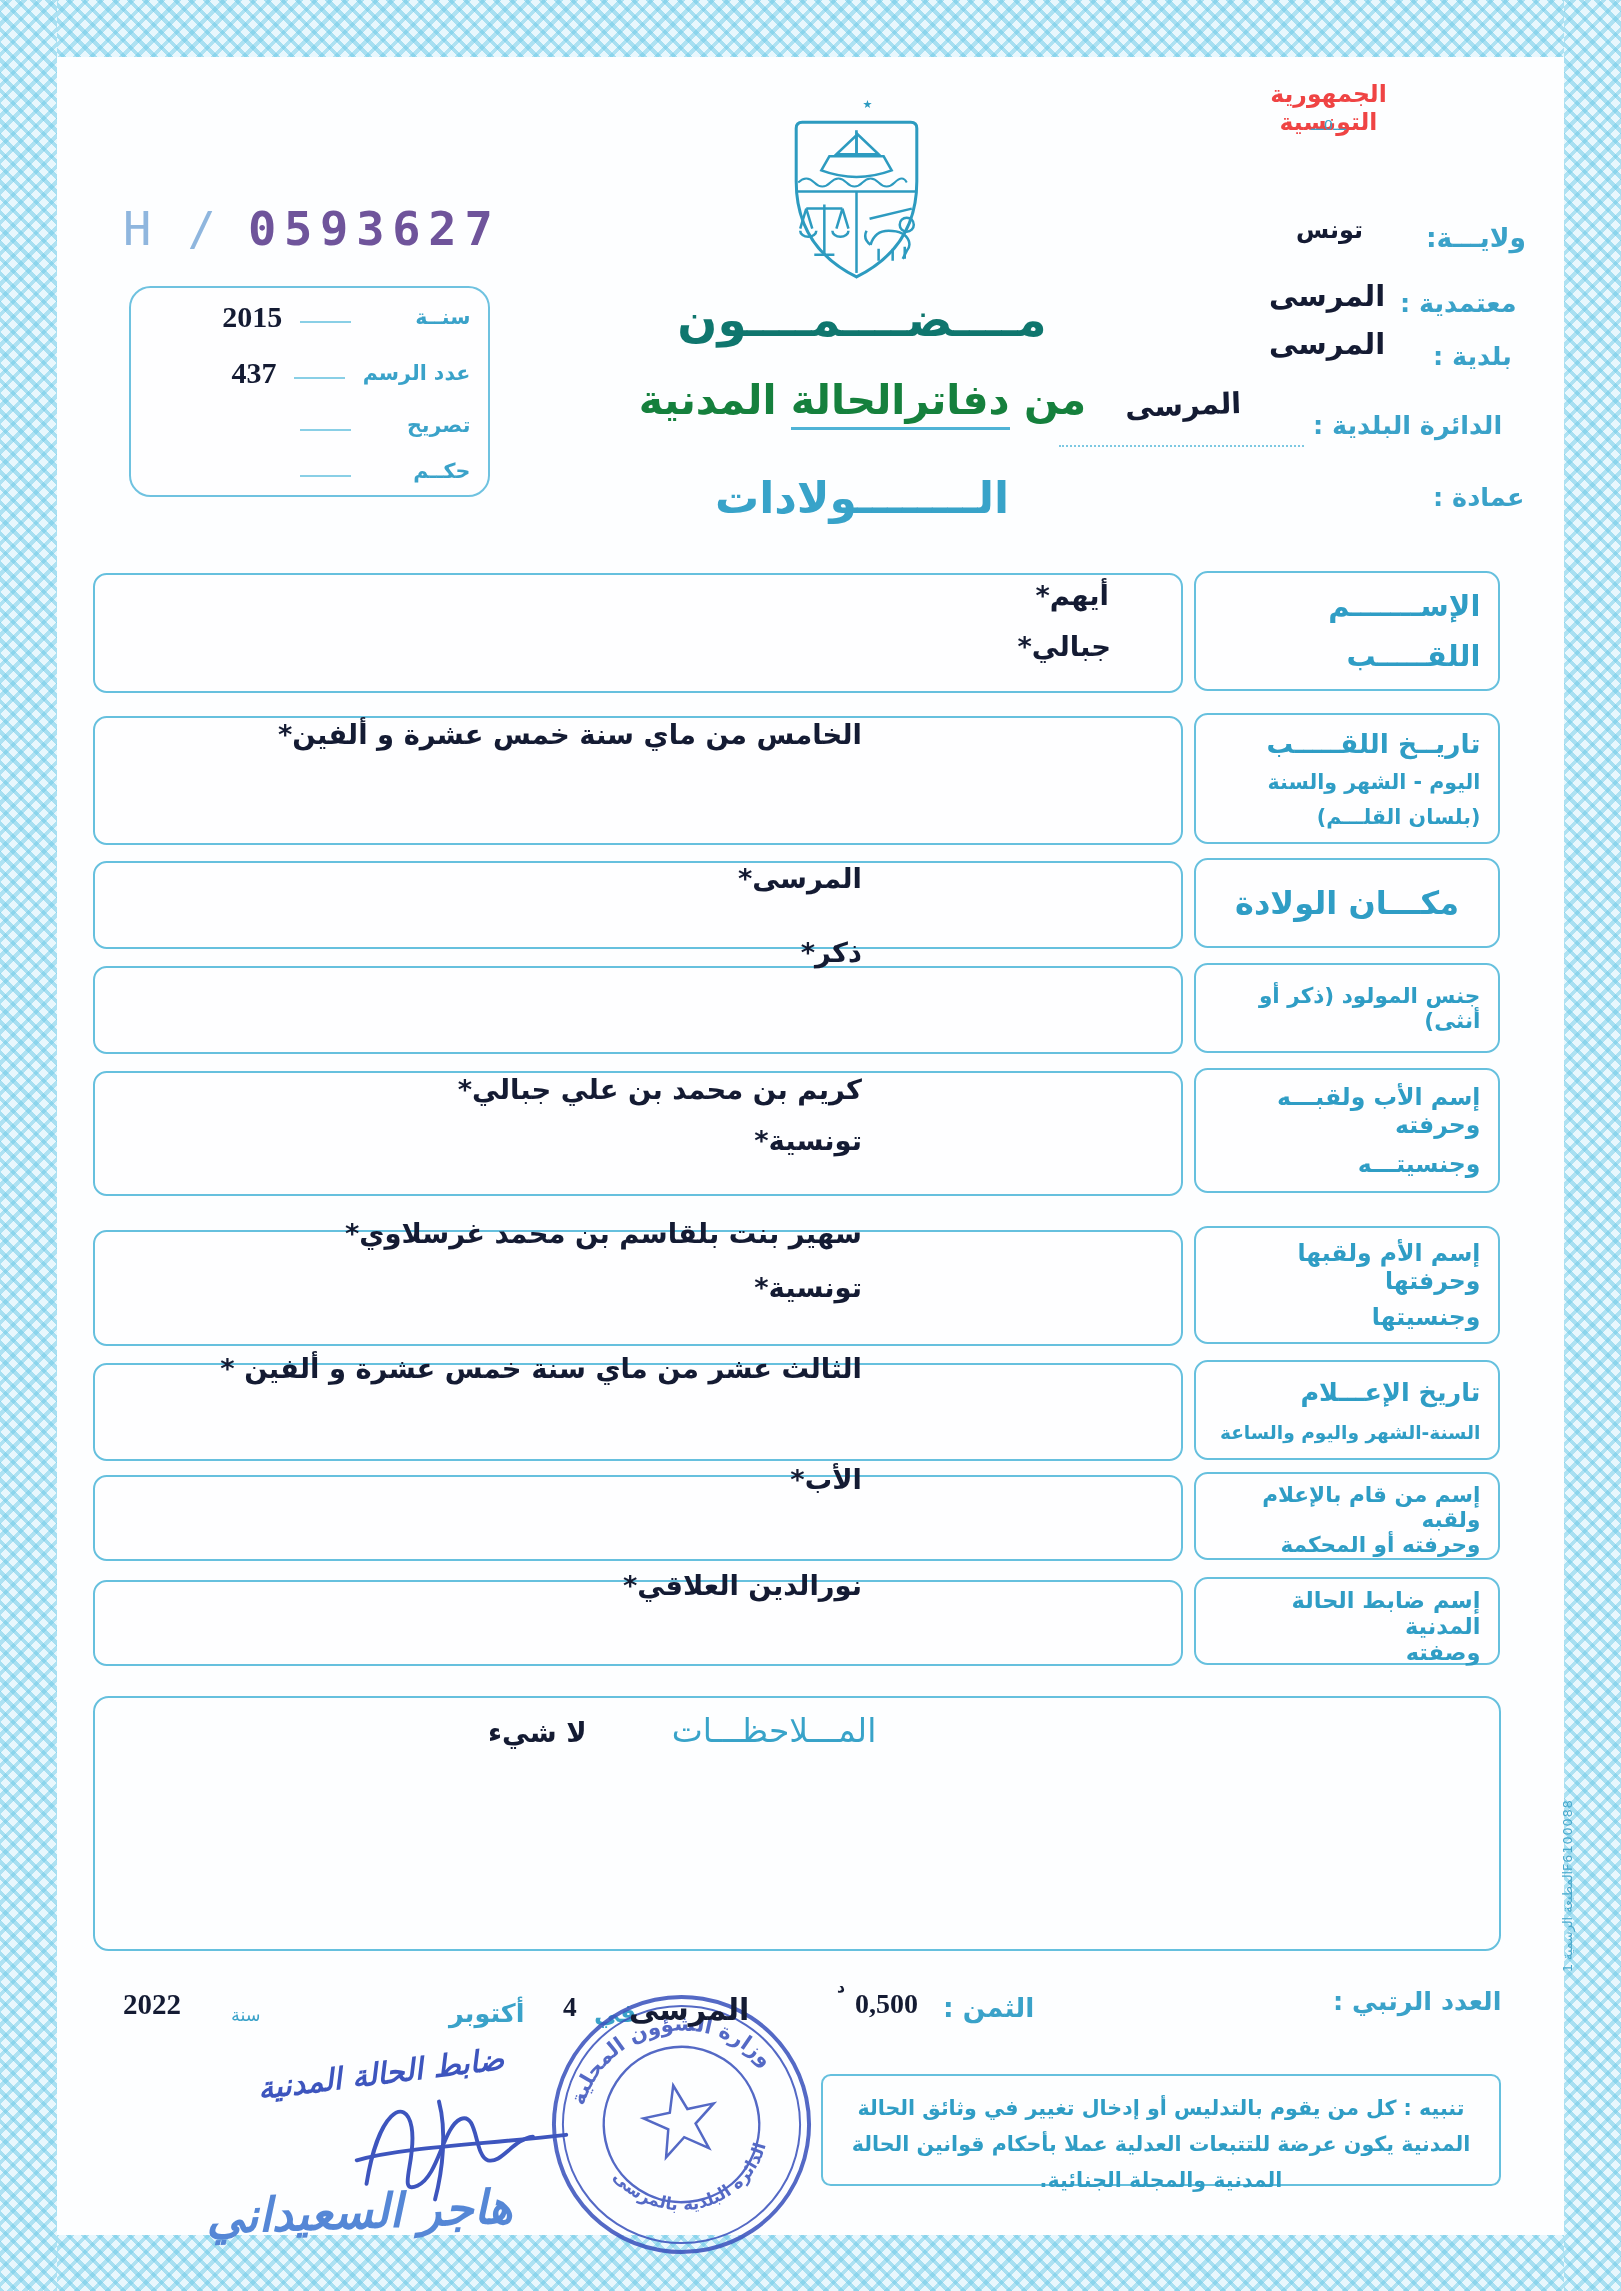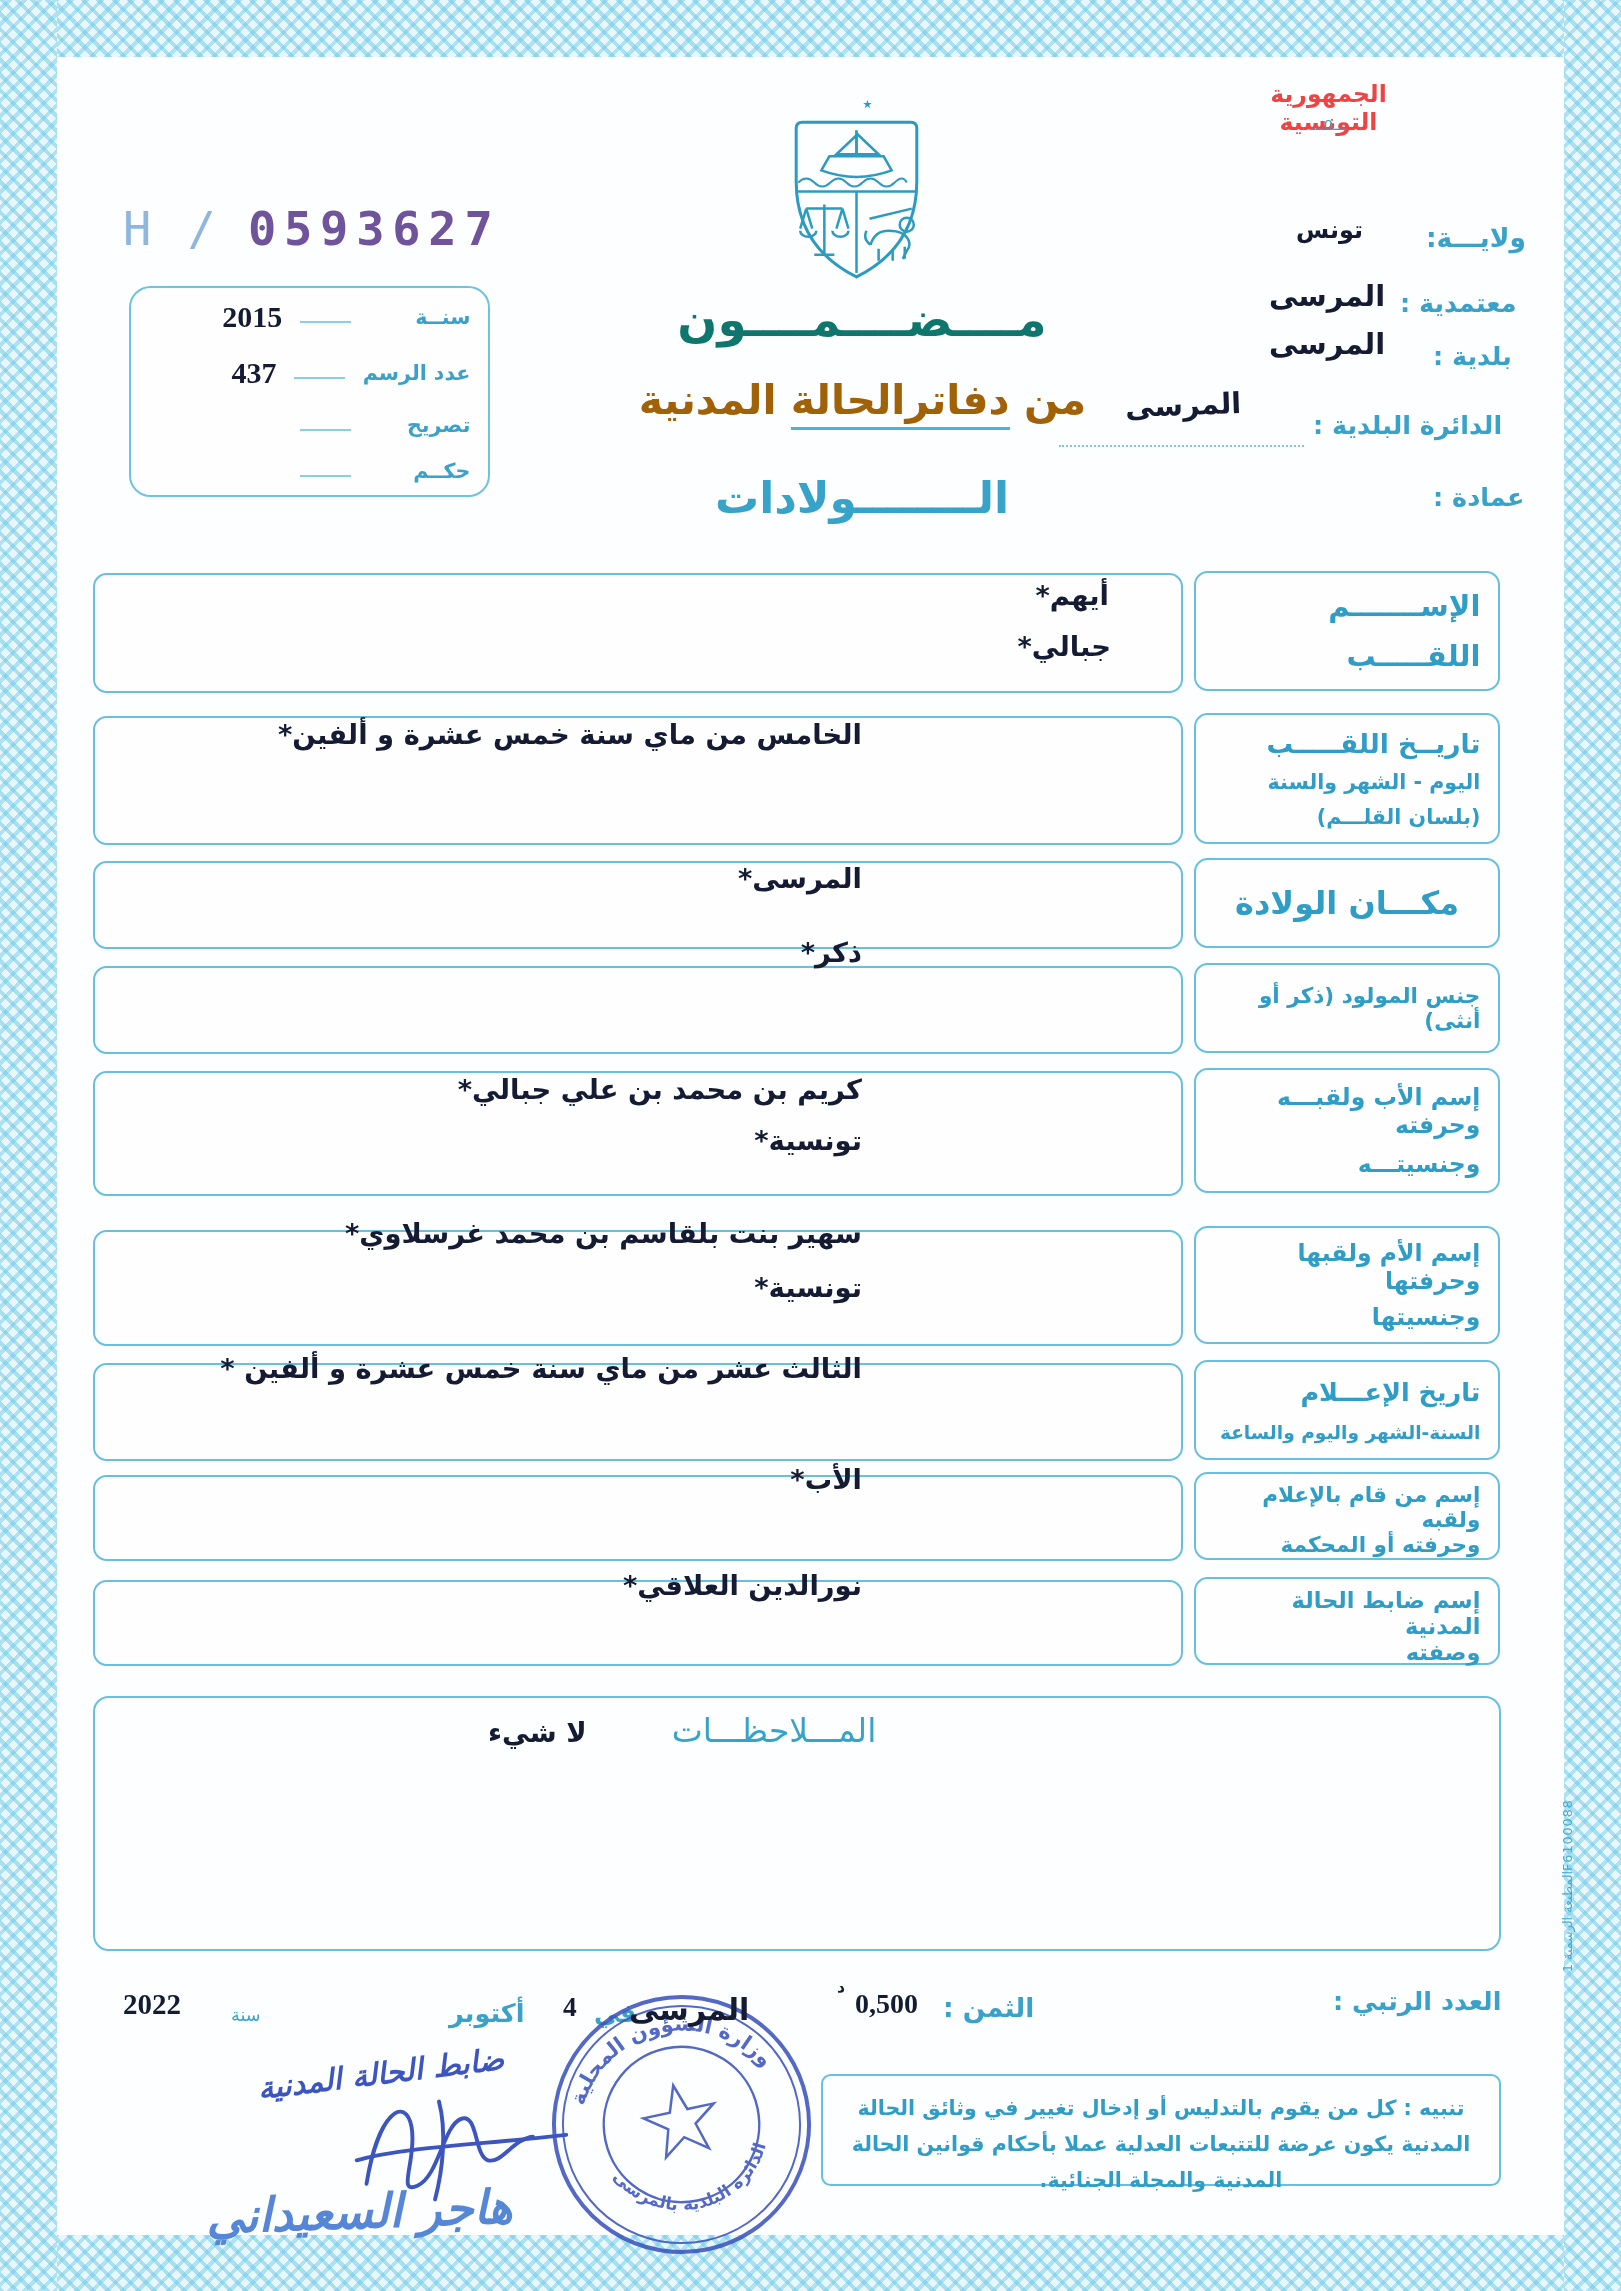--- a/index.html
+++ b/index.html
@@ -38,21 +38,21 @@
   .reglabel{color:#3aa2c9;font-size:20.6px;font-weight:bold;min-width:102px;}
   .regleader{flex:0 0 51px;border-bottom:2px solid rgba(108,195,224,.8);height:2px;margin-top:7.8px;}
   .regval{color:#141b33;font-family:"Liberation Serif",serif;font-weight:bold;font-size:30px;}
 
   .afl{position:absolute;direction:rtl;color:#3aa2c9;font-weight:bold;white-space:nowrap;}
   .afv{position:absolute;direction:rtl;color:#141b33;font-weight:bold;white-space:nowrap;}
 
   .t1{position:absolute;left:568px;top:292px;width:588px;text-align:center;direction:rtl;
     font-size:47px;font-weight:bold;color:#0f766e;}
   .t2{position:absolute;left:529px;top:376px;width:667px;text-align:center;direction:rtl;
-    font-size:41px;font-weight:bold;color:#a16207;}
+    font-size:41px;font-weight:bold;color:#15803d;}
   .t2 .und{border-bottom:3.9px solid #4fb3d6;padding-bottom:2.9px;}
   .t3{position:absolute;left:568px;top:472px;width:588px;text-align:center;direction:rtl;
     font-size:44px;font-weight:bold;color:#38a3c9;}
 
   .cbox{position:absolute;left:93px;width:1090px;border:2.9px solid #66c0de;border-radius:13.7px;
     box-sizing:border-box;background:rgba(255,255,255,0.35);}
   .lbox{position:absolute;left:1194px;width:306px;border:2.9px solid #66c0de;border-radius:13.7px;
     box-sizing:border-box;direction:rtl;display:flex;flex-direction:column;
     justify-content:space-around;padding:7.8px 17.6px;text-align:right;
     color:#2f9dc5;font-weight:bold;background:rgba(255,255,255,0.35);}

